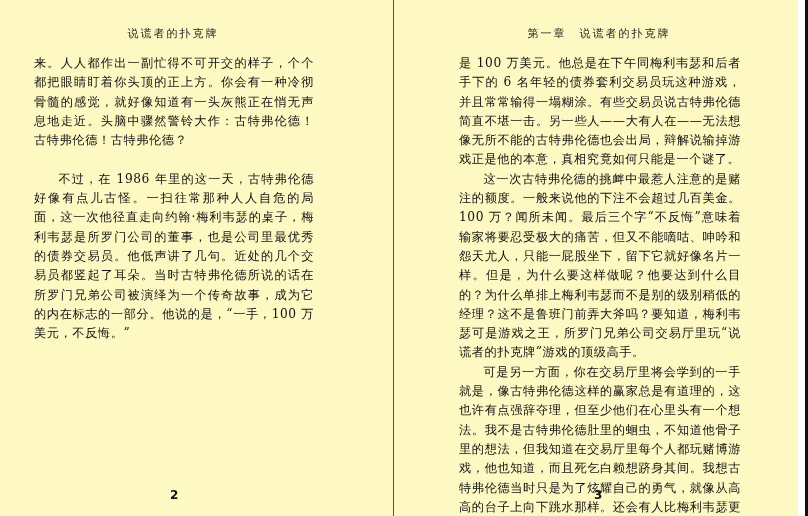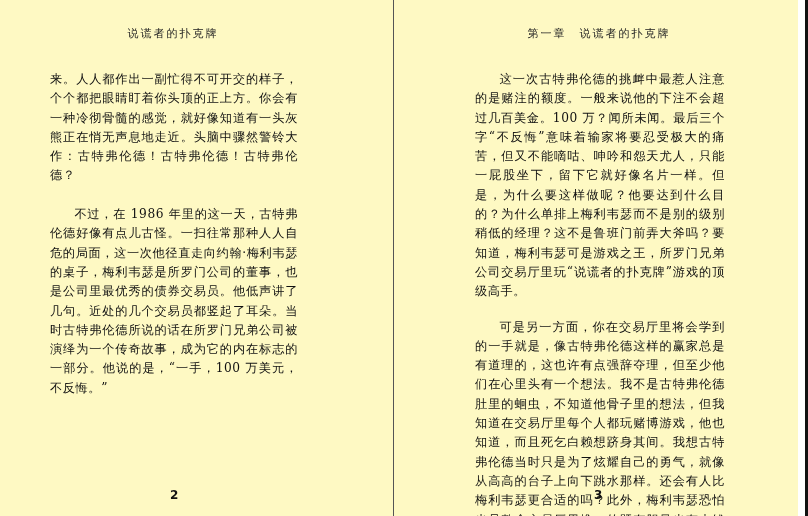--- a/index.html
+++ b/index.html
@@ -23,21 +23,21 @@
     font-size:11px; letter-spacing:2px; color:#222;
   }
   .page-left .header { left:0; width:346px; }
   .page-right .header { left:0; width:410px; }
   .text {
     position:absolute; font-size:12.2px; line-height:19.3px; color:#111;
     text-align:justify; letter-spacing:0.6px;
   }
   .page-left .text { left:34px; top:54px; width:280px; }
   .page-right .text { left:65px; top:54px; width:282px; }
-  .text p { margin:16px; }
+  .text p { margin:0; }
   .text .indent { text-indent:2em; }
   .text .gap { margin-top:19.3px; }
   .pagenum {
     position:absolute; top:488px; font-size:12px; font-weight:bold;
     font-family:"DejaVu Sans", "Liberation Sans", sans-serif;
   }
   .page-left .pagenum { left:170px; }
   .page-right .pagenum { left:200px; }
 </style>
 </head>
@@ -51,19 +51,20 @@
 
   </div>
   <div class="pagenum">2</div>
 </div>
 
 <div class="divider"></div>
 
 <div class="page page-right">
   <div class="header">第一章　说谎者的扑克牌</div>
   <div class="text">
+    <p>是 100 万美元。他总是在下午同梅利韦瑟和后者手下的 6 名年轻的债券套利交易员玩这种游戏，并且常常输得一塌糊涂。有些交易员说古特弗伦德简直不堪一击。另一些人——大有人在——无法想像无所不能的古特弗伦德也会出局，辩解说输掉游戏正是他的本意，真相究竟如何只能是一个谜了。</p>
     <p class="indent">这一次古特弗伦德的挑衅中最惹人注意的是赌注的额度。一般来说他的下注不会超过几百美金。100 万？闻所未闻。最后三个字“不反悔”意味着输家将要忍受极大的痛苦，但又不能嘀咕、呻吟和怨天尤人，只能一屁股坐下，留下它就好像名片一样。但是，为什么要这样做呢？他要达到什么目的？为什么单排上梅利韦瑟而不是别的级别稍低的经理？这不是鲁班门前弄大斧吗？要知道，梅利韦瑟可是游戏之王，所罗门兄弟公司交易厅里玩“说谎者的扑克牌”游戏的顶级高手。</p>
     <p class="indent">可是另一方面，你在交易厅里将会学到的一手就是，像古特弗伦德这样的赢家总是有道理的，这也许有点强辞夺理，但至少他们在心里头有一个想法。我不是古特弗伦德肚里的蛔虫，不知道他骨子里的想法，但我知道在交易厅里每个人都玩赌博游戏，他也知道，而且死乞白赖想跻身其间。我想古特弗伦德当时只是为了炫耀自己的勇气，就像从高高的台子上向下跳水那样。还会有人比梅利韦瑟更合适的吗？此外，梅利韦瑟恐怕也是整个交易厅里惟一的既有胆量也有本钱放手一搏的人。</p>
   </div>
   <div class="pagenum">3</div>
 </div>
 
 <div class="right-edge"></div>
 
 </body></html>

